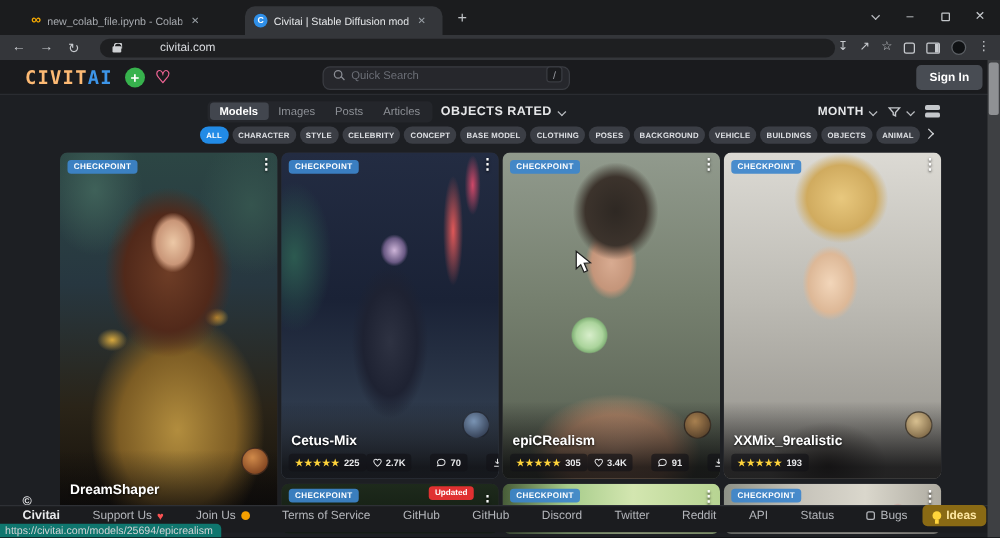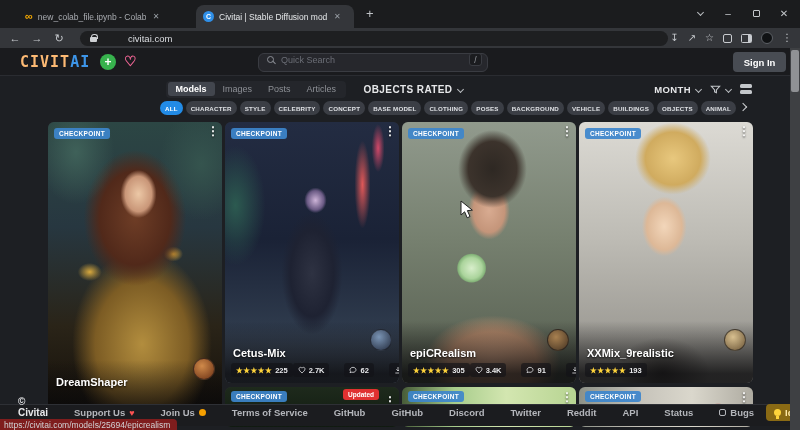--- a/index.html
+++ b/index.html
@@ -32,29 +32,29 @@
   .sidebox { width:11px; height:9px; border:1.2px solid #c8cbcf; border-radius:1.5px; position:relative; }
   .sidebox::after { content:""; position:absolute; right:0; top:0; width:3.5px; height:100%; background:#c8cbcf; }
   .bravatar { width:12px; height:12px; border-radius:50%; background:#101214; border:1.5px solid #5c6065; }
 
   
   .siteheader { position:absolute; left:0; top:48px; width:800px; height:28px; background:#1a1b1e; border-bottom:1px solid #2a2c31; }
   .logo { position:absolute; left:20px; top:5px; font-family:"DejaVu Sans Mono", monospace; font-weight:900; font-size:15px; letter-spacing:1px; display:flex; align-items:center; }
   .logo .p1 { color:#fdba74; } .logo .p2 { color:#3d95e8; }
   .addbtn { position:absolute; left:100px; top:6px; width:16px; height:16px; border-radius:50%; background:#37b24d; color:#fff; font-size:12px; font-weight:700; display:flex; align-items:center; justify-content:center; line-height:1; }
   .hheart { position:absolute; left:124px; top:5px; color:#f06595; font-size:14px; font-weight:700; }
-  .search { position:absolute; left:258px; top:4.5px; width:230px; height:19px; background:#26272c; border:1px solid #3a3c42; border-radius:6px; display:flex; align-items:center; gap:7px; padding:0 5px 5px 8px; }
+  .search { position:absolute; left:258px; top:4.5px; width:198px; height:19px; background:#26272c; border:1px solid #3a3c42; border-radius:6px; display:flex; align-items:center; gap:7px; padding:0 5px 5px 8px; }
   .mag { width:7px; height:7px; border:1.4px solid #8b8e95; border-radius:50%; position:relative; flex:none; }
   .mag::after { content:""; position:absolute; width:4px; height:1.4px; background:#8b8e95; transform:rotate(45deg); right:-3px; bottom:-1px; }
   .search .ph { font-size:9px; color:#6b6e76; flex:1; }
   .slashkey { width:13px; height:13px; background:#1b1c1f; border:1px solid #3a3c42; border-radius:3px; color:#9a9da3; font-size:8.5px; display:flex; align-items:center; justify-content:center; }
   .signin { position:absolute; left:733px; top:4px; width:53px; height:20px; background:#484c53; border-radius:4px; color:#fff; font-size:9.5px; font-weight:700; display:flex; align-items:center; justify-content:center; }
 
   
-  .subnav { position:absolute; left:166px; top:80px; height:18px; display:flex; align-items:center; gap:18px; }
+  .subnav { position:absolute; left:166px; top:80px; height:18px; display:flex; align-items:center; gap:7px; }
   .seg { display:flex; background:#24262b; border-radius:4px; padding:1.5px; height:17px; align-items:stretch; }
   .seg .it { padding:0 8px; font-size:9px; color:#8d9096; display:flex; align-items:center; border-radius:3px; }
   .seg .it.on { background:#42464e; color:#fff; font-weight:700; }
   .sort { display:flex; align-items:center; gap:6px; font-size:10px; font-weight:700; color:#e6e7e9; letter-spacing:.4px; }
   .subnav-r { position:absolute; right:48px; top:80px; height:18px; display:flex; align-items:center; gap:9px; }
   .period { display:flex; align-items:center; gap:5px; font-size:9.5px; font-weight:700; color:#e6e7e9; letter-spacing:.4px; }
   .gridic { width:12px; height:11px; display:flex; flex-direction:column; gap:1.5px; justify-content:center; }
   .gridic i { display:block; height:4px; background:#c4c7cb; border-radius:1.5px; }
 
   
@@ -109,29 +109,29 @@
   .av2{background:radial-gradient(circle at 40% 35%, #7a94b4, #222a3c);}
   .av3{background:radial-gradient(circle at 40% 35%, #a8członk0;, #443322);background:radial-gradient(circle at 40% 35%, #a88050, #443322);}
   .av4{background:radial-gradient(circle at 40% 35%, #d8c090, #6a5436);}
   .mimg2{background:linear-gradient(180deg,#1e2a1c 0%,#101a10 100%);}
   .mimg3{background:linear-gradient(90deg,#475c38 0%,#a7cc8b 30%,#d3e6b0 60%,#b7d492 100%);}
   .mimg4{background:radial-gradient(8px 8px at 80% 55%, #c03030 0%, rgba(192,48,48,0) 80%),linear-gradient(90deg,#8d9187 0%,#c6c3ba 35%,#dad7cc 65%,#aeaba1 100%);}
 
   
   .footer { position:absolute; left:0; top:404px; width:800px; height:22px; background:#1b1c1f; border-top:1px solid #2e3035; display:flex; align-items:center; gap:26px; padding:0 14px 6px 18px; z-index:10; }
   .copy { font-size:10px; font-weight:800; color:#e8e9eb; }
-  .flink { font-size:9.5px; font-weight:700; color:#b4b6bb; display:flex; align-items:center; gap:4px; white-space:nowrap; }
+  .flink { font-size:9.5px; font-weight:400; color:#b4b6bb; display:flex; align-items:center; gap:4px; white-space:nowrap; }
   .fheart { color:#fa5252; font-size:9px; }
   .fdot { width:7px; height:7px; border-radius:50%; background:#f59f00; display:inline-block; }
   .fright { margin-left:auto; display:flex; align-items:center; gap:12px; }
   .bugic { width:7px; height:7px; border:1.2px solid #b4b6bb; border-radius:2px; }
   .ideas { background:#8a6a14; border-radius:4px; height:17px; display:flex; align-items:center; gap:4px; padding:0 8px; color:#ffe8a3; font-size:9.5px; font-weight:700; }
   .bulb { width:7px; height:7px; border-radius:50%; background:#ffd43b; position:relative; }
   .bulb::after { content:""; position:absolute; left:2px; bottom:-3px; width:3px; height:3px; background:#ffd43b; }
-  .statuschip { position:absolute; left:0; top:419px; height:11px; background:#7f1d1d; border-radius:0 4px 0 0; display:flex; align-items:center; padding:0 7px 0 4px; z-index:20; }
+  .statuschip { position:absolute; left:0; top:419px; height:11px; background:#0f766e; border-radius:0 4px 0 0; display:flex; align-items:flex-start; padding:0 7px 0 4px; z-index:20; }
   .statuschip span { font-size:8.5px; color:#d2d3d5; }
   .pgscroll { position:absolute; left:790px; top:48px; width:10px; height:382px; background:#3e4043; z-index:15; }
   .pgthumb { position:absolute; left:1px; top:2px; width:8px; height:42px; background:#8f9194; border-radius:2px; }
 
   .cursor { position:absolute; left:460px; top:200px; z-index:50; }
 </style>
 </head>
 <body>
 
 <div class="screen">
@@ -238,21 +238,21 @@
 
   </div>
   <span class="pills-more"></span>
 
   <div class="card" style="left:48px; top:122px; height:300px;">
     <div class="cimg img1"></div>
     <div class="shade"></div>
     <span class="badge">CHECKPOINT</span>
     <span class="dots">⋮</span>
     <span class="cavatar av1" style="bottom:42px;"></span>
-    <span class="ctitle" style="bottom:34px;">DreamShaper</span>
+    <span class="ctitle" style="bottom:24px;">DreamShaper</span>
   </div>
 
   <div class="card" style="left:225px; top:122px; height:261px;">
     <div class="cimg img2"></div>
     <div class="shade"></div>
     <span class="badge">CHECKPOINT</span>
     <span class="dots">⋮</span>
     <span class="cavatar av2" style="bottom:32px;"></span>
     <span class="ctitle" style="bottom:24px;">Cetus-Mix</span>
     <div class="statsrow">
@@ -264,21 +264,21 @@
         <span class="spill">
           <svg width="8" height="8" viewBox="0 0 24 24" fill="none" stroke="#e0e1e3" stroke-width="2.4">
               <path d="M12 21C7 16.5 3 13 3 8.8 3 6 5 4 7.5 4c1.8 0 3.4 1 4.5 2.6C13.1 5 14.7 4 16.5 4 19 4 21 6 21 8.8c0 4.2-4 7.7-9 12.2z"></path>
             </svg>
           <span>2.7K</span>
         </span>
         <span class="spill">
           <svg width="8" height="8" viewBox="0 0 24 24" fill="none" stroke="#e0e1e3" stroke-width="2.4">
               <path d="M21 11.5c0 4.1-4 7.5-9 7.5-1.2 0-2.4-.2-3.4-.6L3 20l1.6-4.1C3.6 14.6 3 13.1 3 11.5 3 7.4 7 4 12 4s9 3.4 9 7.5z"></path>
             </svg>
-          <span>62</span>
+          <span>70</span>
         </span>
         <span class="spill">
           <svg width="8" height="8" viewBox="0 0 24 24" fill="none" stroke="#e0e1e3" stroke-width="2.4">
               <path d="M12 3v12m0 0l-5-5m5 5l5-5M4 21h16"></path>
             </svg>
           <span>27K</span>
         </span>
       </span>
     </div>
   </div>

